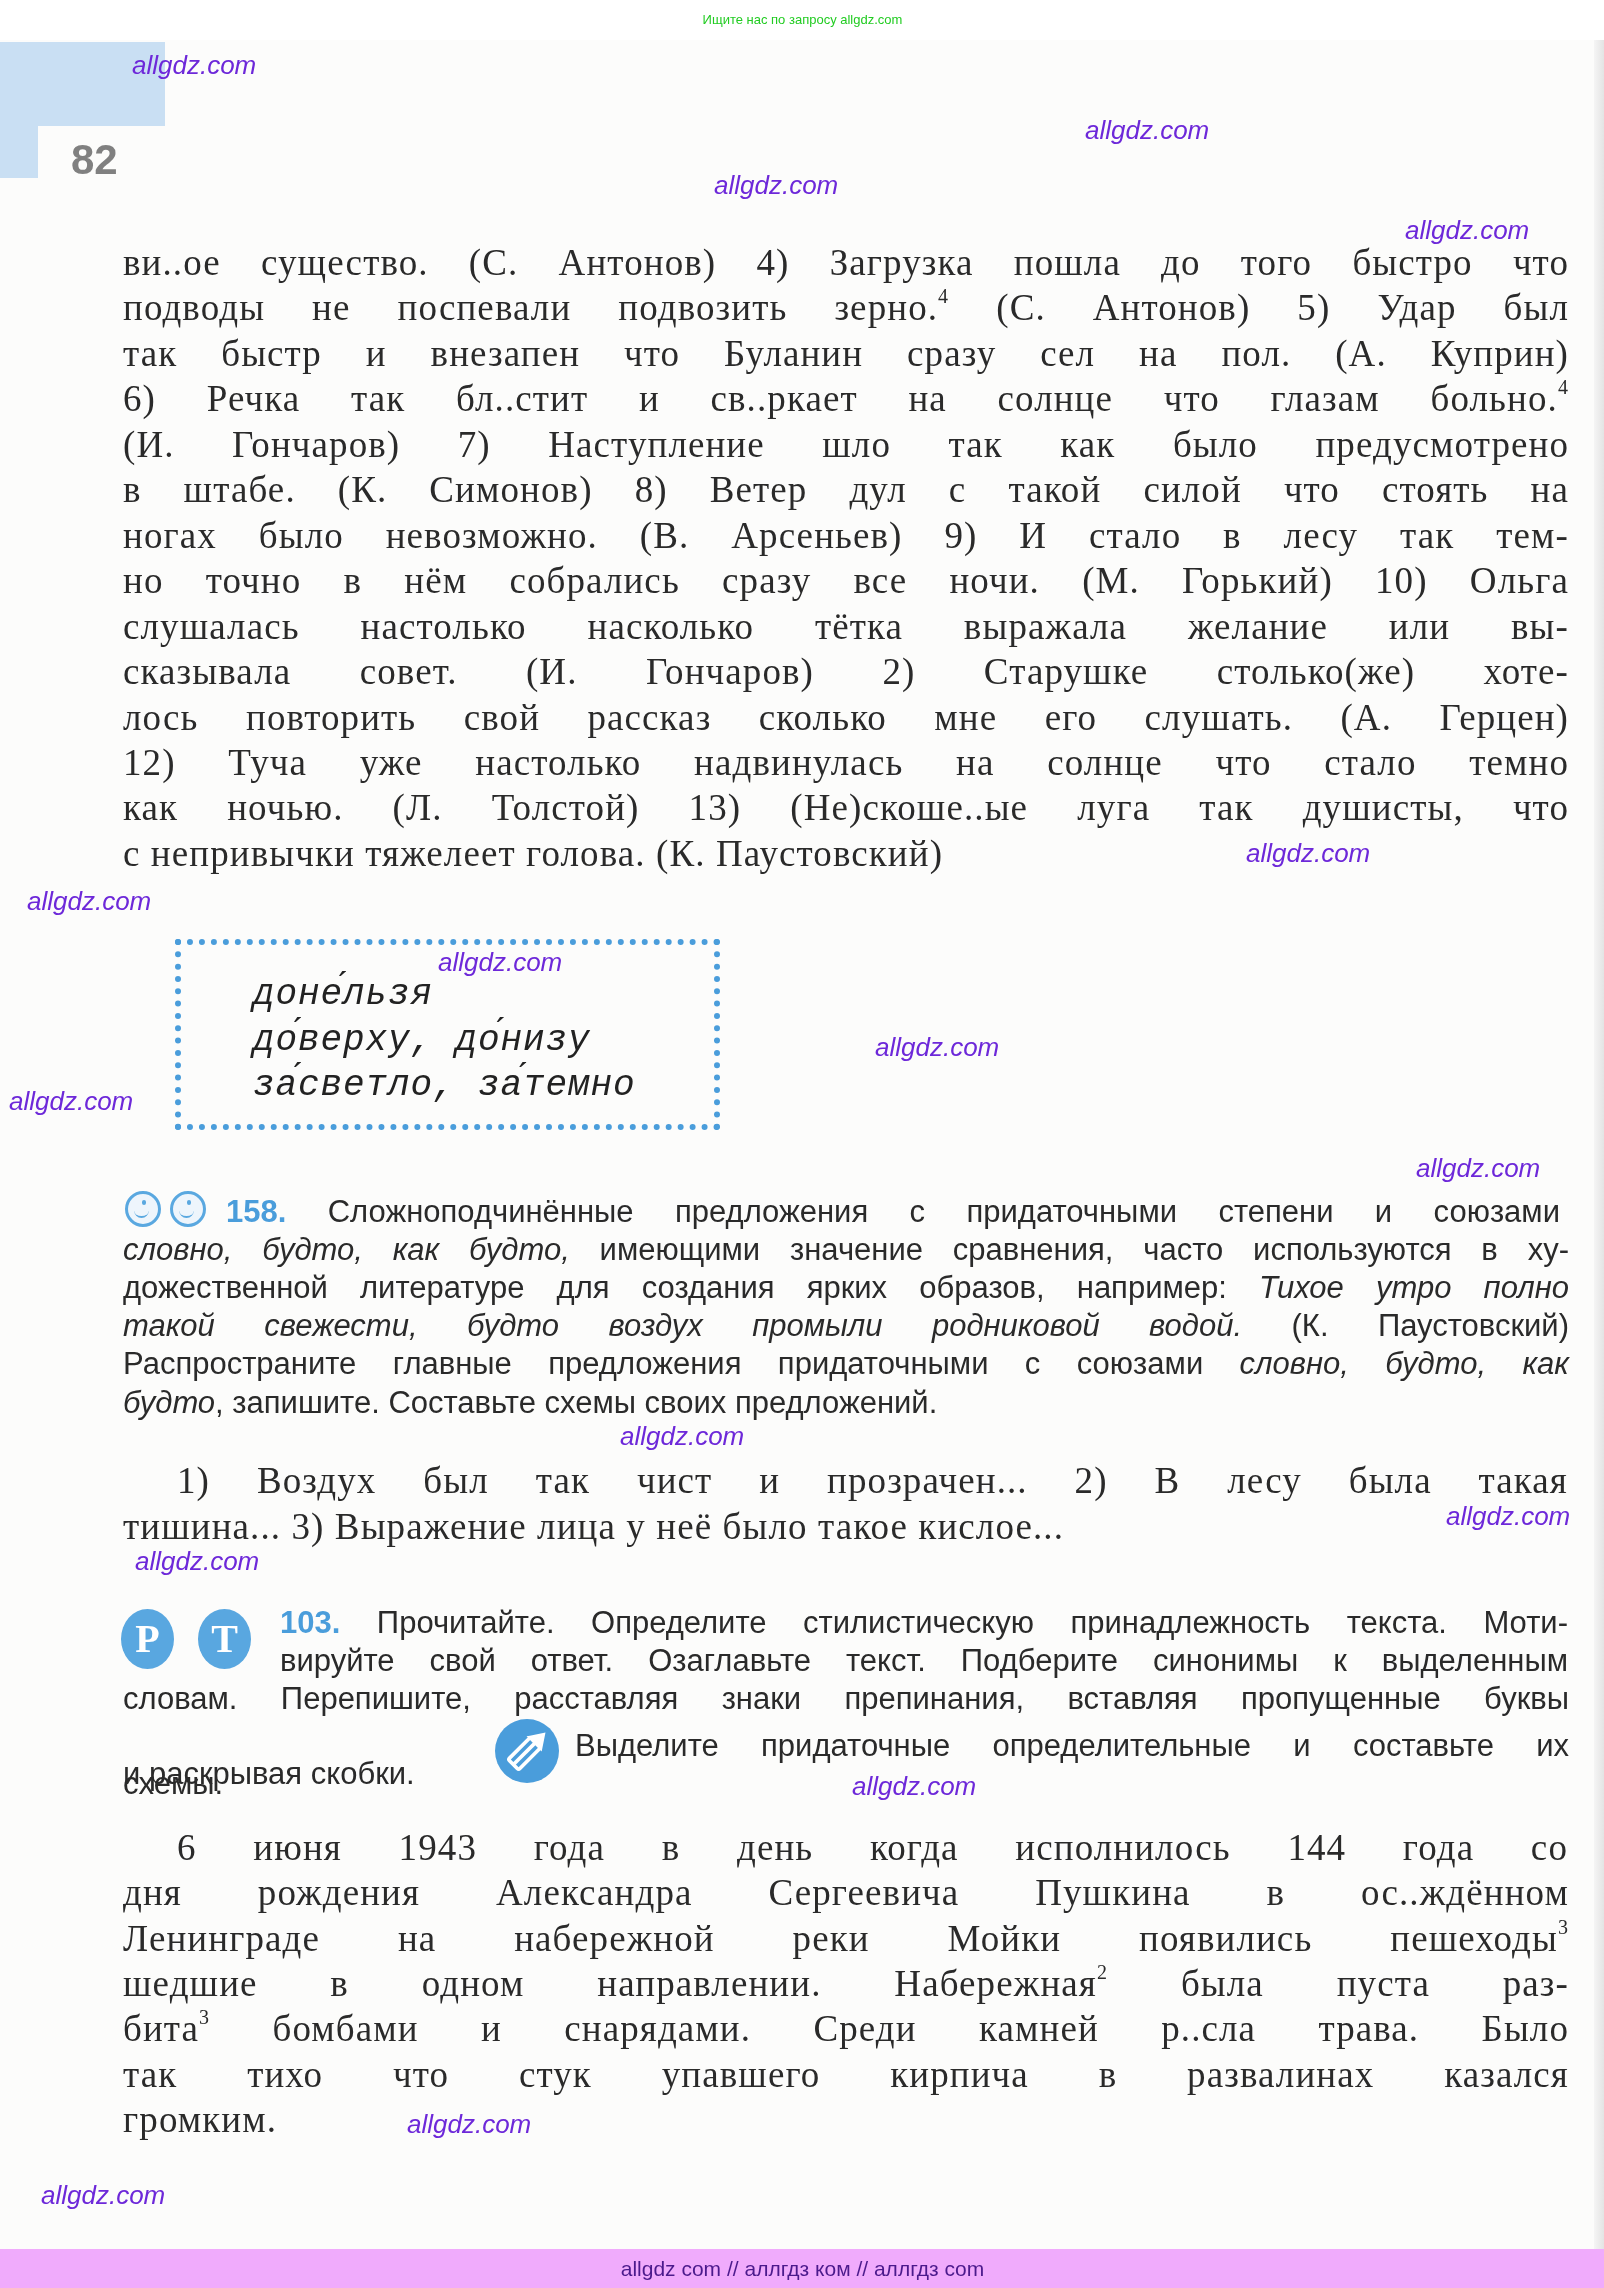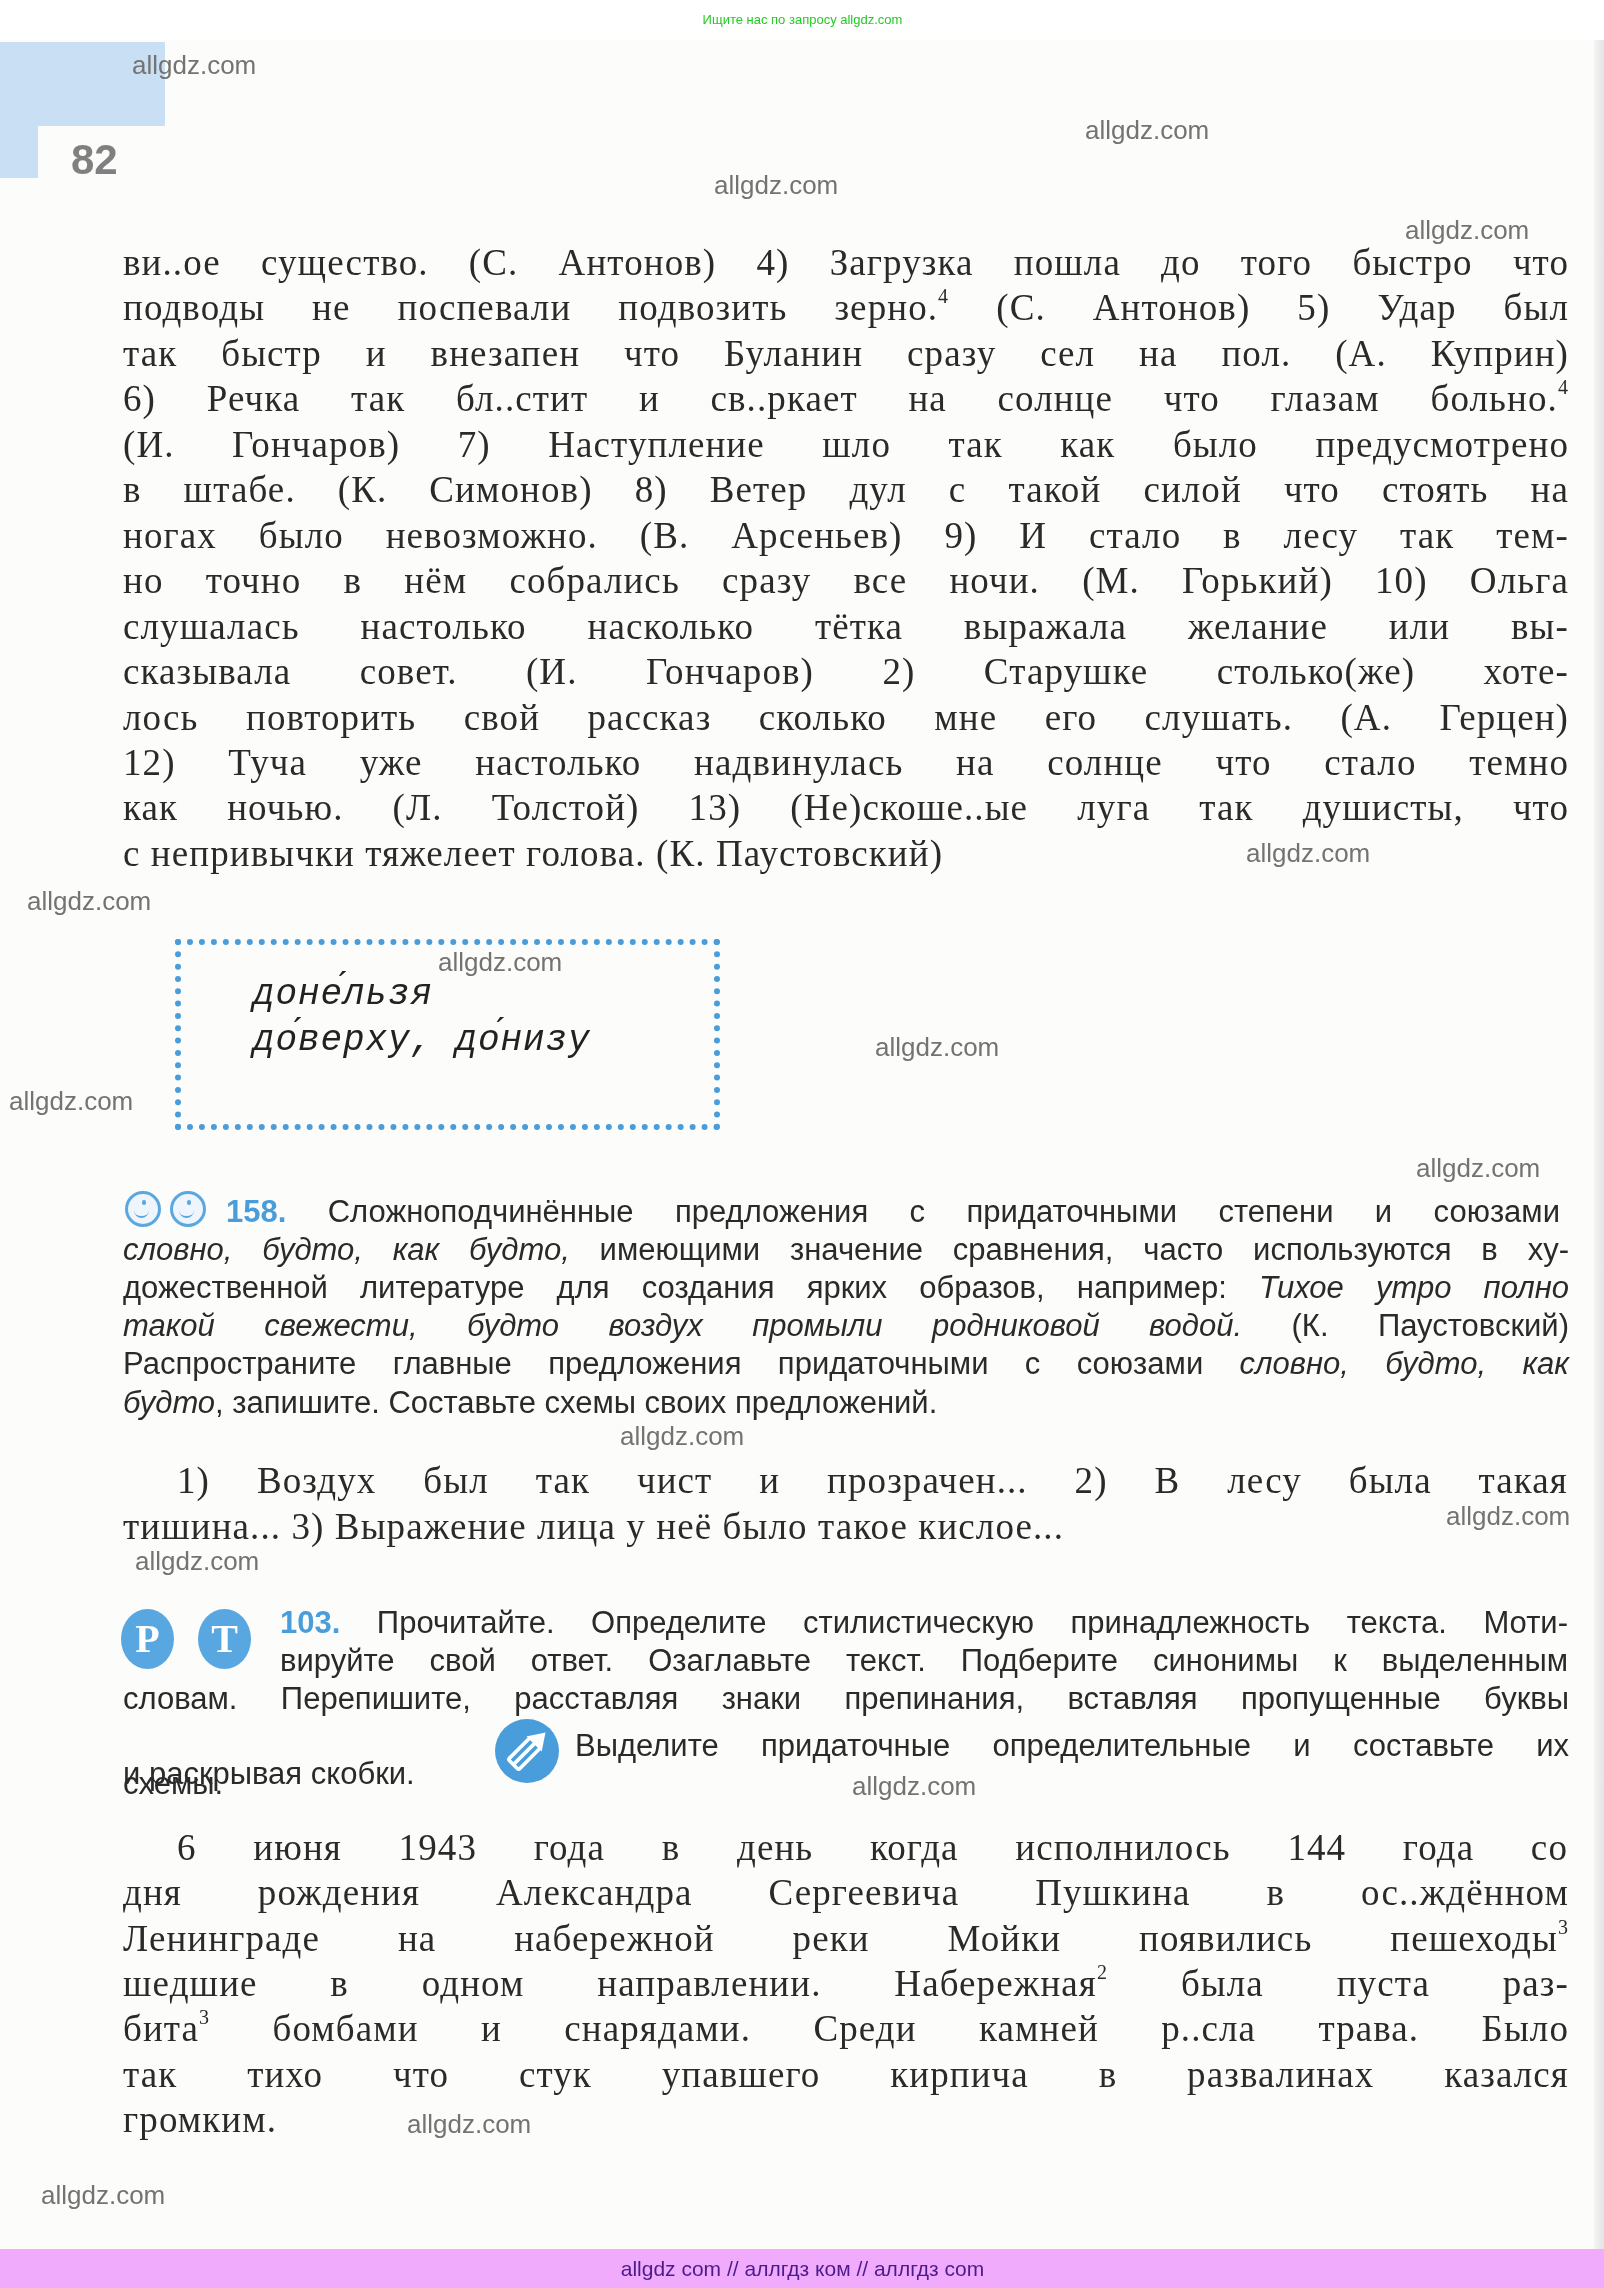--- a/index.html
+++ b/index.html
@@ -26,21 +26,21 @@
     position: absolute; left: 0; top: 125px; width: 38px; height: 53px;
     background: #c9dff3;
   }
   .page-number {
     position: absolute; left: 71px; top: 136px;
     font-family: "Liberation Sans", sans-serif; font-weight: bold;
     font-size: 42px; color: #808080;
   }
   .wm {
     position: absolute; font-family: "Liberation Sans", sans-serif;
-    font-size: 26px; color: #737373; white-space: nowrap;
+    font-size: 26px; color: #6d28d9; white-space: nowrap; font-style: italic;
   }
   .serif-line {
     position: absolute; left: 123px; width: 1446px;
     font-family: "Liberation Serif", serif; font-size: 37px;
     letter-spacing: 1.1px; text-align: justify; text-align-last: justify;
     white-space: nowrap; color: #2a2a2a;
   }
   .serif-line.last { text-align-last: left; }
   sup { font-size: 20px; vertical-align: top; line-height: 1; }
   .box {
@@ -118,20 +118,21 @@
 <div class="serif-line" style="top:605px">слушалась настолько насколько тётка выражала желание или вы-</div>
 <div class="serif-line" style="top:650px">сказывала совет. (И. Гончаров) 2) Старушке столько(же) хоте-</div>
 <div class="serif-line" style="top:696px">лось повторить свой рассказ сколько мне его слушать. (А. Герцен)</div>
 <div class="serif-line" style="top:741px">12) Туча уже настолько надвинулась на солнце что стало темно</div>
 <div class="serif-line" style="top:786px">как ночью. (Л. Толстой) 13) (Не)скоше..ые луга так душисты, что</div>
 <div class="serif-line last" style="top:832px">с непривычки тяжелеет голова. (К. Паустовский)</div>
 
 <div class="box">
   <div class="box-line" style="top:29px">доне́льзя</div>
   <div class="box-line" style="top:75px">до́верху, до́низу</div>
+  <div class="box-line" style="top:120px">за́светло, за́темно</div>
 </div>
 
 <div class="smiley" style="left:125px; top:1191px"></div>
 <div class="smiley" style="left:170px; top:1191px"></div>
 <div class="sans-line" style="top:1194px; left:226px; width:1334px;"><span class="ex-num">158.</span> <span>Сложноподчинённые предложения с придаточными степени и союзами</span></div>
 <div class="sans-line" style="top:1232px"><i>словно, будто, как будто,</i><span> имеющими значение сравнения, часто используются в ху-</span></div>
 <div class="sans-line" style="top:1270px"><span>дожественной литературе для создания ярких образов, например: </span><i>Тихое утро полно</i></div>
 <div class="sans-line" style="top:1308px"><i>такой свежести, будто воздух промыли родниковой водой.</i><span> (К. Паустовский)</span></div>
 <div class="sans-line" style="top:1346px"><span>Распространите главные предложения придаточными с союзами </span><i>словно, будто, как</i></div>
 <div class="sans-line last" style="top:1385px"><i>будто</i><span>, запишите. Составьте схемы своих предложений.</span></div>

